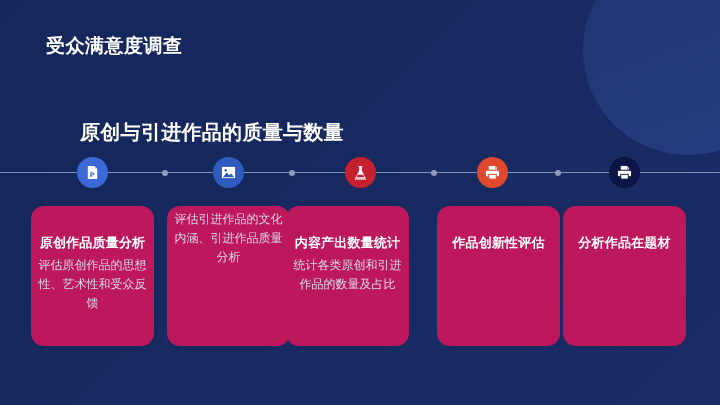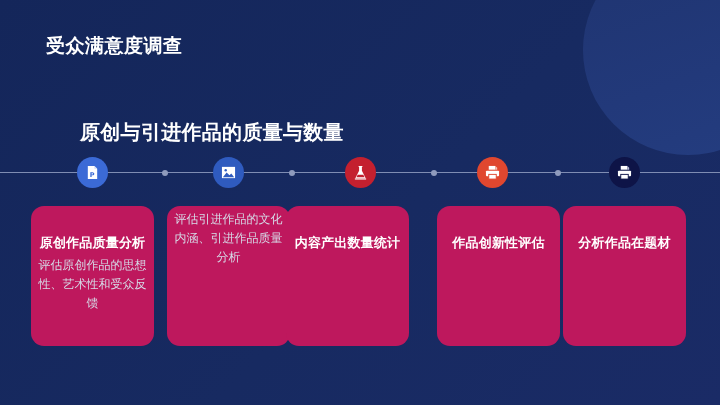--- a/index.html
+++ b/index.html
@@ -116,19 +116,20 @@
 
 <div class="card" style="left:31px">
   <div class="card-title">原创作品质量分析</div>
   <div class="card-desc">评估原创作品的思想性、艺术性和受众反馈</div>
 </div>
 <div class="card" style="left:167px">
   <div class="card-desc">评估引进作品的文化内涵、引进作品质量分析</div>
 </div>
 <div class="card" style="left:286px">
   <div class="card-title">内容产出数量统计</div>
+  <div class="card-desc">统计各类原创和引进作品的数量及占比</div>
 </div>
 <div class="card" style="left:437px">
   <div class="card-title">作品创新性评估</div>
 </div>
 <div class="card" style="left:563px">
   <div class="card-title">分析作品在题材</div>
 </div>
 
 </body></html>

